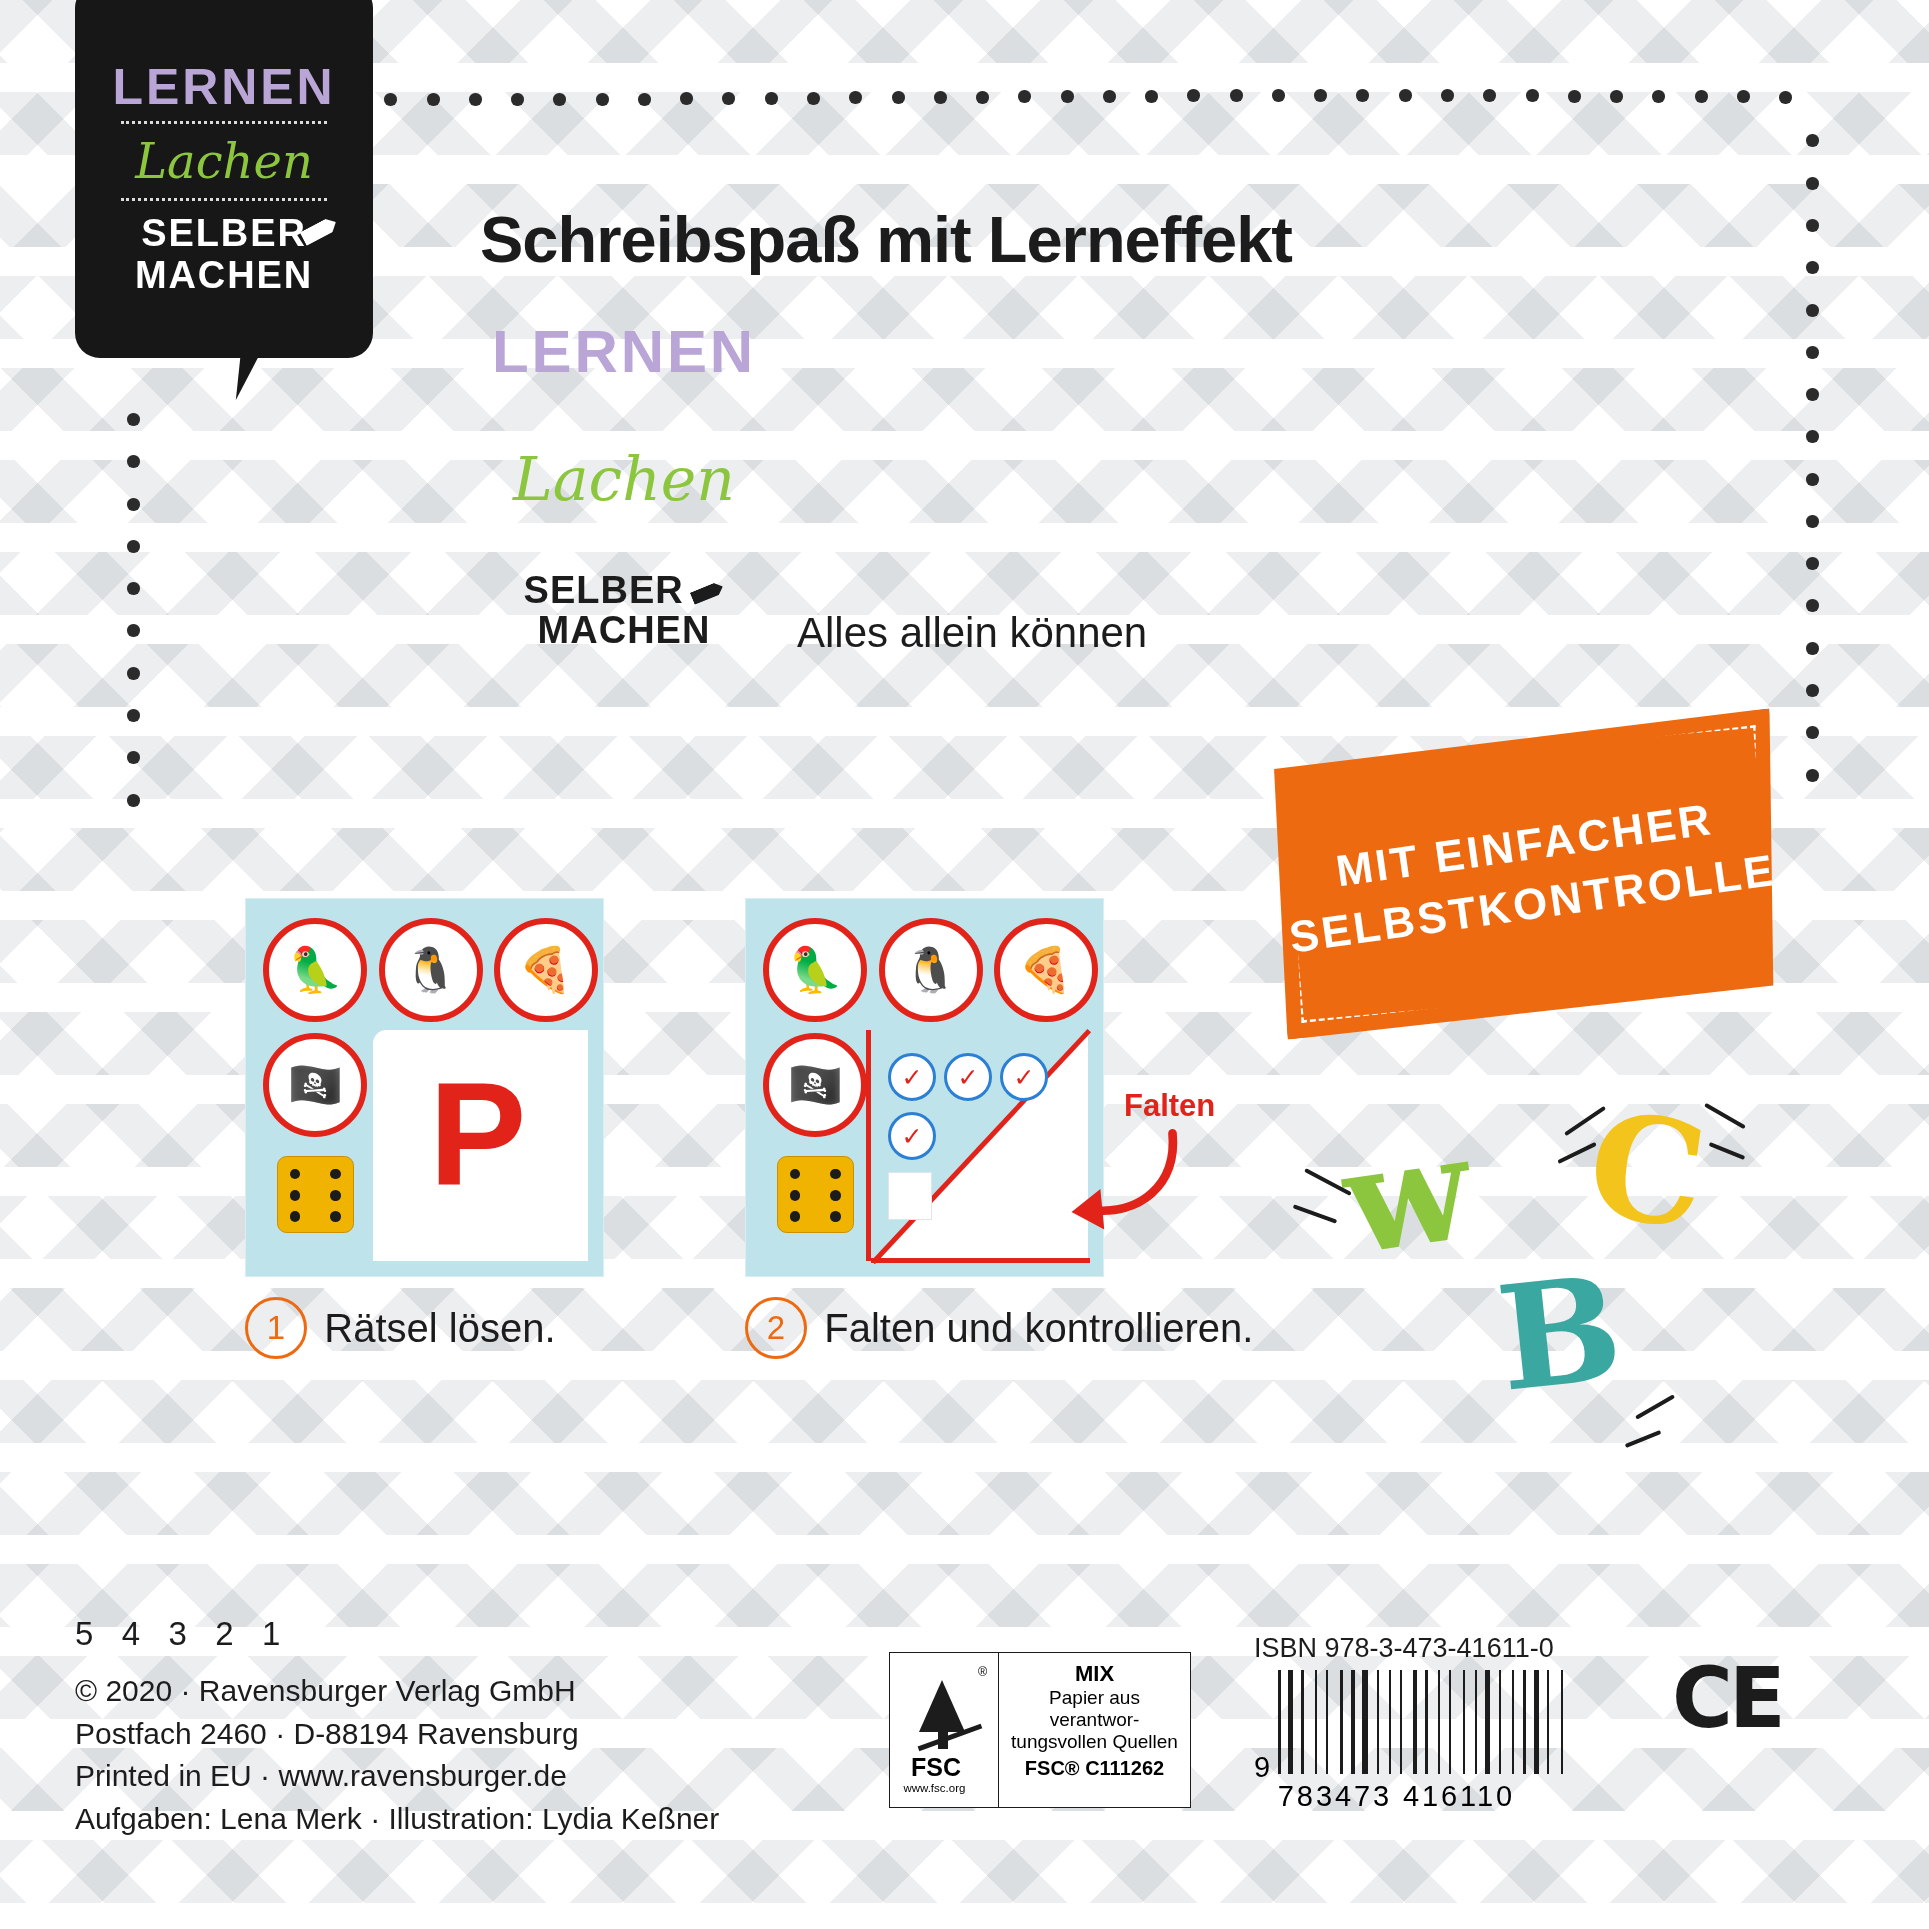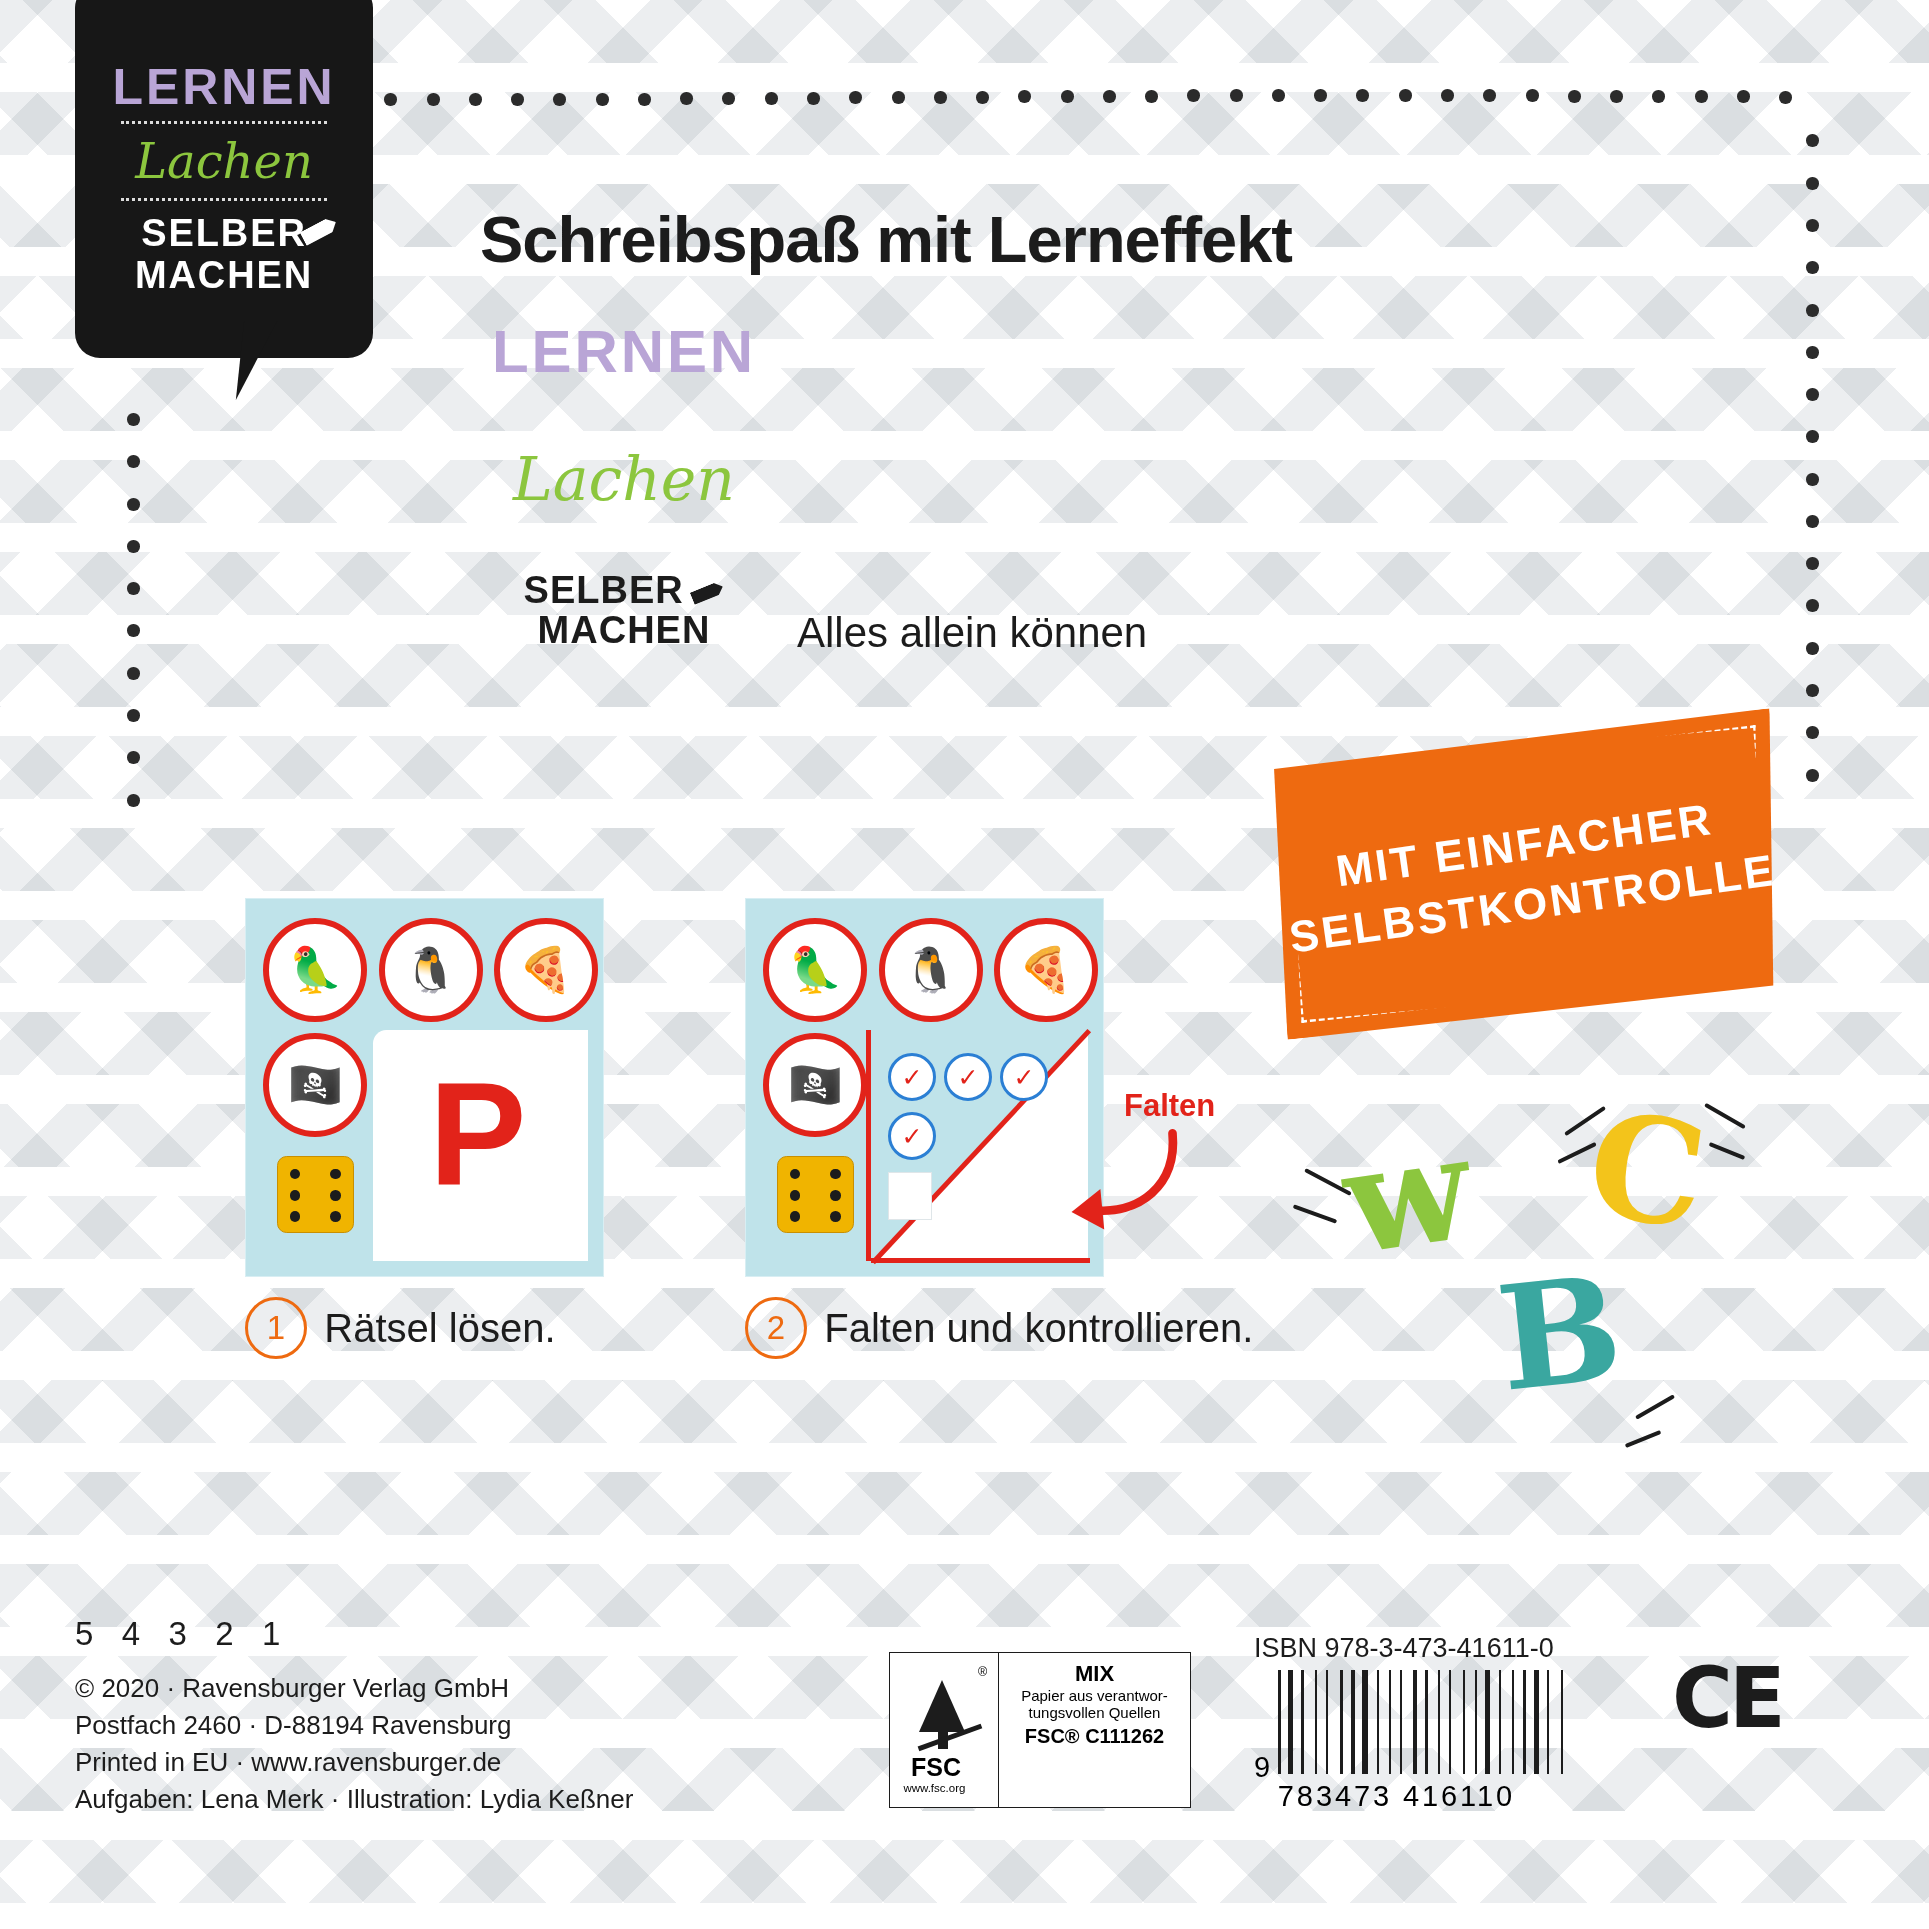--- a/index.html
+++ b/index.html
@@ -180,40 +180,40 @@
   .deco{position:absolute;z-index:5;font-weight:bold;}
   .deco.w{left:1345px;top:1110px;color:#8cc63e;font-size:144px;font-family:"DejaVu Serif",serif;transform:rotate(-8deg);}
   .deco.c{left:1590px;top:1086px;color:#f3c41b;font-size:144px;font-family:"DejaVu Serif",serif;transform:rotate(8deg);}
   .deco.b{left:1499px;top:1249px;color:#3aa7a0;font-size:144px;font-family:"DejaVu Serif",serif;transform:rotate(-6deg);}
   .sparks{position:absolute;z-index:5;}
   .spark{position:absolute;background:#1c1c1c;height:3.8px;border-radius:2.9px;}
 
   
   .footer{position:absolute;left:75px;top:1602px;z-index:5;margin-top:13px;}
   .footer .counter{font-size:33px;letter-spacing:9.6px;color:#1c1c1c;margin-bottom:17.3px;}
-  .footer .line{font-size:26px;color:#1c1c1c;line-height:1.42;}
+  .footer .line{font-size:30px;color:#1c1c1c;line-height:1.42;}
 
   
   .fsc{
     position:absolute;left:889px;top:1652px;width:300px;height:154px;z-index:5;
     border:1.9px solid #1c1c1c;background:#fff;display:flex;
   }
   .fsc .left{width:108px;border-right:1.9px solid #1c1c1c;position:relative;}
   .fsc .tree{
     position:absolute;left:29px;top:27px;width:0;height:0;
     border-left:23px solid transparent;border-right:23px solid transparent;border-bottom:52px solid #1c1c1c;
   }
   .fsc .trunk{position:absolute;left:48px;top:75px;width:9.6px;height:21px;background:#1c1c1c;}
   .fsc .check{position:absolute;left:15.4px;top:17.3px;width:67px;height:67px;border-bottom:5.8px solid #1c1c1c;transform:rotate(-20deg);}
   .fsc .fscword{position:absolute;left:21px;top:100px;font-size:25px;font-weight:bold;}
   .fsc .fscurl{position:absolute;left:13.4px;top:129px;font-size:11.5px;}
   .fsc .reg{position:absolute;left:88px;top:11.5px;font-size:12.5px;}
   .fsc .right{flex:1;padding:7.7px 5.8px;text-align:center;}
   .fsc .mix{font-size:22px;font-weight:bold;}
-  .fsc .desc{font-size:15px;line-height:1.16;}
+  .fsc .desc{font-size:19px;line-height:1.16;}
   .fsc .code{font-size:20px;font-weight:bold;margin-top:3.8px;}
 
   
   .isbnblock{position:absolute;left:1254px;top:1633px;z-index:5;}
   .isbnblock .isbn{font-size:27px;color:#1c1c1c;margin-bottom:5.8px;}
   .barcode{height:104px;width:317px;display:flex;align-items:stretch;}
   .barcode i{display:block;background:#1c1c1c;margin-right:2.9px;}
   .bcnum{font-size:29px;letter-spacing:2.9px;margin-top:5.8px;}
   .ce{
     position:absolute;left:1672px;top:1650px;z-index:5;font-size:83px;font-weight:bold;

